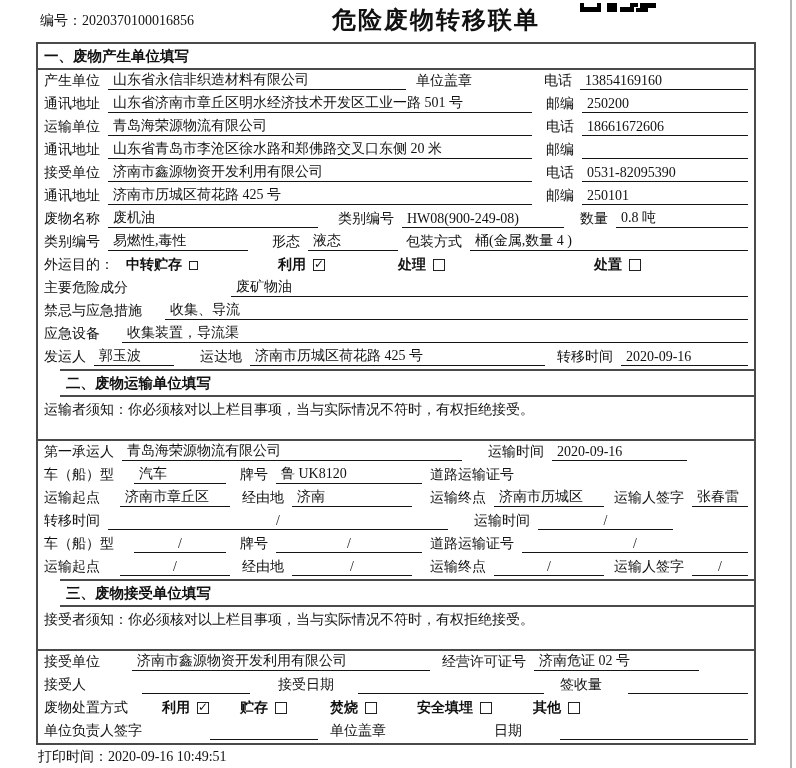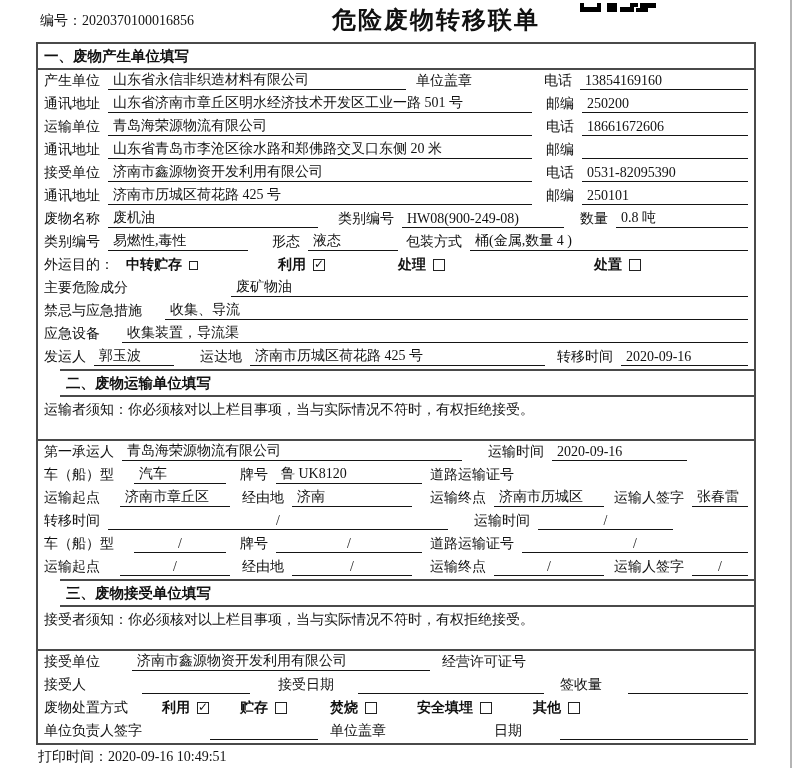--- a/index.html
+++ b/index.html
@@ -214,20 +214,21 @@
     <span class="val fill c">/</span>
   </div>
 
   <div class="sec-head mid">三、废物接受单位填写</div>
   <div class="notice">接受者须知：你必须核对以上栏目事项，当与实际情况不符时，有权拒绝接受。</div>
 
   <div class="row">
     <span class="lbl">接受单位</span>
     <span class="val" style="width:298px;margin-left:24px">济南市鑫源物资开发利用有限公司</span>
     <span class="lbl" style="margin-left:12px">经营许可证号</span>
+    <span class="val" style="width:165px">济南危证 02 号</span>
   </div>
 
   <div class="row">
     <span class="lbl">接受人</span>
     <span class="val" style="width:108px;margin-left:48px"></span>
     <span class="lbl" style="margin-left:28px">接受日期</span>
     <span class="val" style="width:186px;margin-left:16px"></span>
     <span class="lbl" style="margin-left:16px">签收量</span>
     <span class="val fill" style="margin-left:18px"></span>
   </div>

